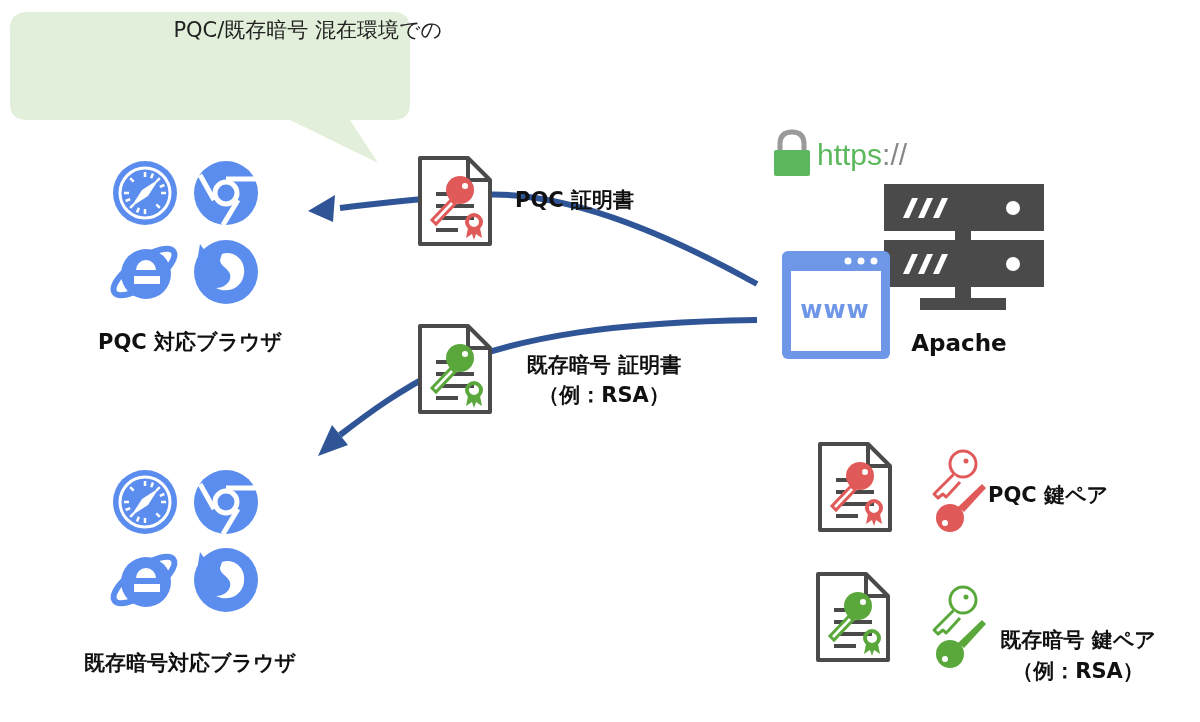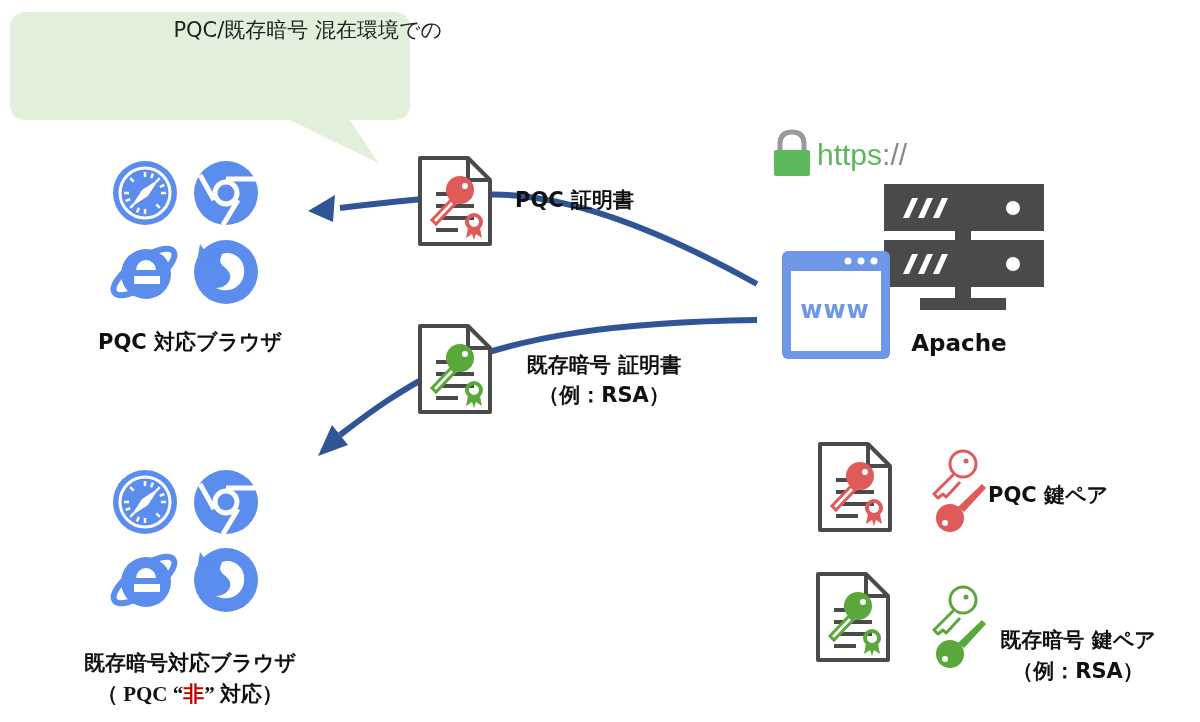--- a/index.html
+++ b/index.html
@@ -198,21 +198,20 @@
 
 <div class="label" style="left:504px; top:350px; width:200px; line-height:30px;">
   <div>既存暗号 証明書</div>
   <div>（例：RSA）</div>
 </div>
 
 <div class="label" style="left:60px; top:328px; width:260px;">PQC 対応ブラウザ</div>
 
 <div class="label" style="left:20px; top:648px; width:340px; line-height:31px;font-family:Liberation Serif, serif;">
   <div>既存暗号対応ブラウザ</div>
-  <div><span>（ PQC “</span><span class="red">非</span><span>” 対応）</span></div>
 </div>
 
 <div class="label" style="left:988px; top:481px;text-align:right;">PQC 鍵ペア</div>
 
 <div class="label" style="left:978px; top:605px; width:200px; line-height:31px;margin-top:20px;">
   <div>既存暗号 鍵ペア</div>
   <div>（例：RSA）</div>
 </div>
 
 </body></html>

